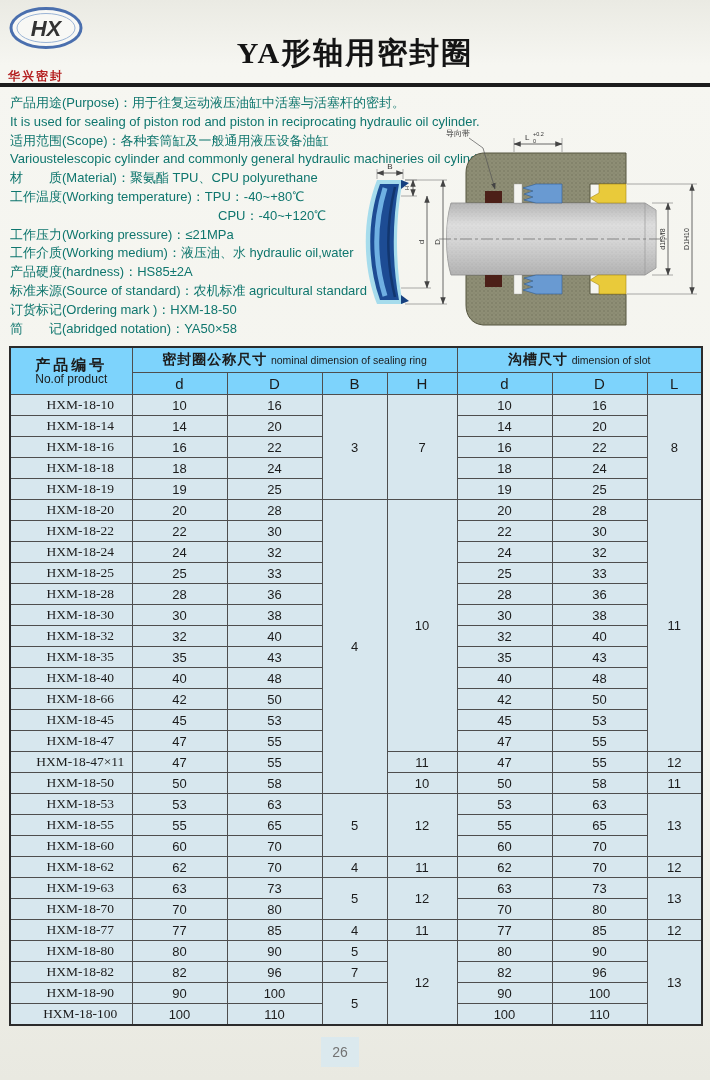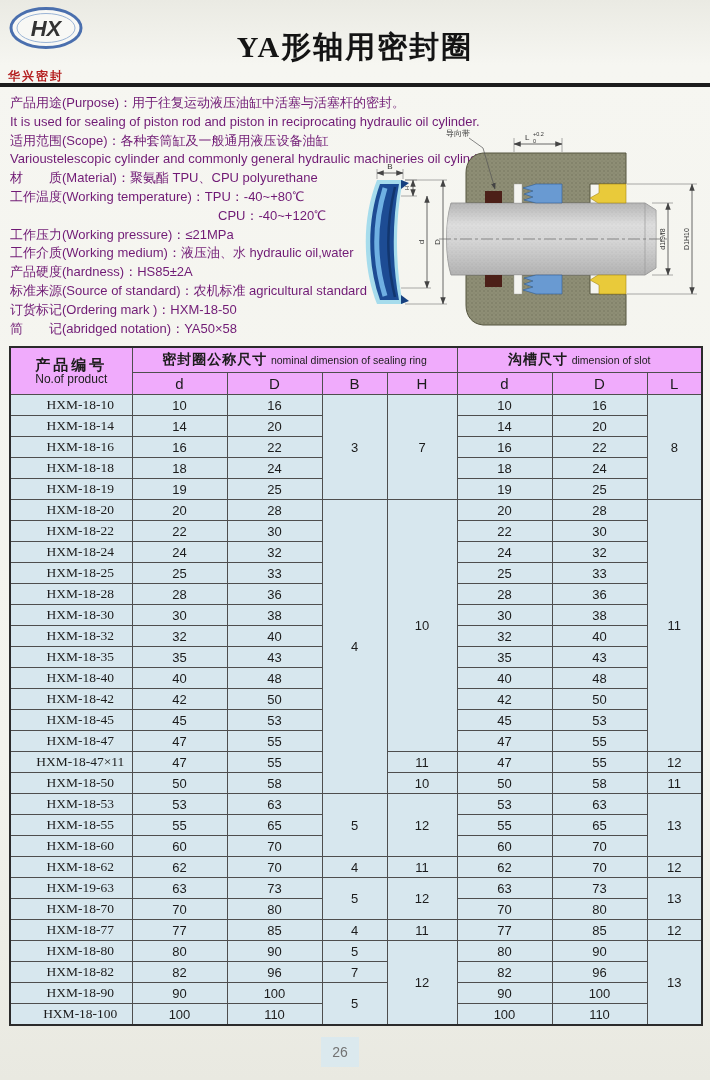--- a/index.html
+++ b/index.html
@@ -3,35 +3,35 @@
 <meta charset="utf-8">
 <style>
   html,body{margin:0;padding:0}
   body{
     width:710px;height:1080px;position:relative;overflow:hidden;
     background:linear-gradient(180deg,#eaeae3,#f6f6f1 6%,#f3f3ed 70%,#e9e9e1);
     font-family:"Liberation Sans",sans-serif;color:#222;
   }
   .logo{position:absolute;left:8px;top:6px;width:80px;text-align:left}
   .logo-sub{font:bold 12px "Liberation Serif",serif;color:#b42020;letter-spacing:2px;margin-top:14px}
-  .title{position:absolute;top:27px;left:0;width:710px;text-align:center;
+  .title{position:absolute;top:33px;left:0;width:710px;text-align:center;
     font:bold 30px "Liberation Serif",serif;letter-spacing:2px;color:#141414}
   .rule{position:absolute;top:83px;left:0;width:710px;height:4px;background:#1c1c1c}
-  .specs{position:absolute;left:10px;top:94px;width:560px;font-size:13px;line-height:18.8px;color:#701a75}
+  .specs{position:absolute;left:10px;top:94px;width:560px;font-size:13px;line-height:18.8px;color:#0f766e}
   .spec-line{white-space:nowrap}
   .spec-line.indent{padding-left:208px}
   .drawing-svg{position:absolute;left:355px;top:118px}
   svg text{font-family:"Liberation Sans",sans-serif;fill:#333}
   .ext{stroke:#666;stroke-width:.55}
   .dim{stroke:#444;stroke-width:.8}
 
   table{position:absolute;left:9px;top:346px;border-collapse:collapse;table-layout:fixed;
     background:#d7e7ee;border:2px solid #2b2b2b}
   td,th{border:1px solid #4e4e4e;text-align:center;font-size:13px;height:20px;padding:0;font-weight:normal;color:#1c1c1c}
-  thead th{background:#f0abfc}
+  thead th{background:#7dd3fc}
   thead tr.gh th{height:24px}
   thead tr.sh th{height:21px;font-size:15px}
   .zh{font-weight:bold;font-size:14px;letter-spacing:1px}
   .en{font-size:10.5px;letter-spacing:0}
   .prod-zh{font-weight:bold;font-size:15px;letter-spacing:3px;line-height:16px}
   .prod-en{font-size:12px;line-height:13px}
   td.pname{text-align:center;padding-left:18px;font-family:"Liberation Serif",serif;font-size:13.5px}
   .pageno{position:absolute;left:321px;top:1037px;width:38px;height:30px;background:#dbe9ee;
     text-align:center;line-height:30px;font-size:14px;color:#737373}
 </style>
@@ -291,21 +291,21 @@
         <td>43</td>
       </tr>
       <tr>
         <td class="pname">HXM-18-40</td>
         <td>40</td>
         <td>48</td>
         <td>40</td>
         <td>48</td>
       </tr>
       <tr>
-        <td class="pname">HXM-18-42</td>
+        <td class="pname">HXM-18-66</td>
         <td>42</td>
         <td>50</td>
         <td>42</td>
         <td>50</td>
       </tr>
       <tr>
         <td class="pname">HXM-18-45</td>
         <td>45</td>
         <td>53</td>
         <td>45</td>

